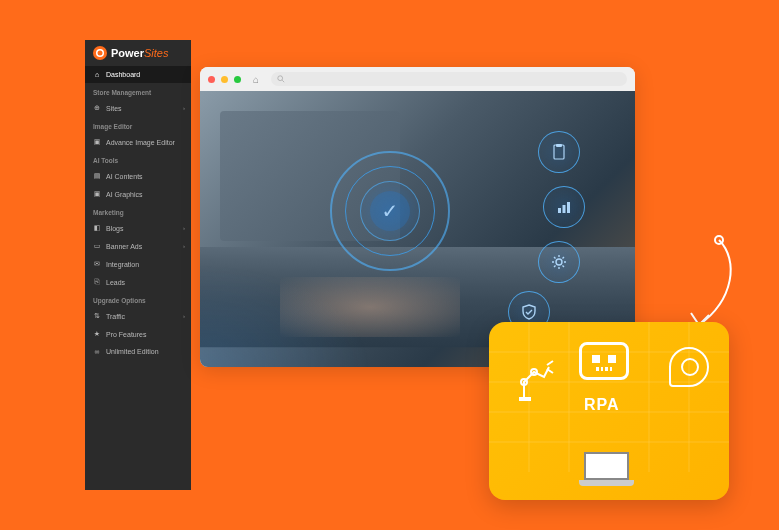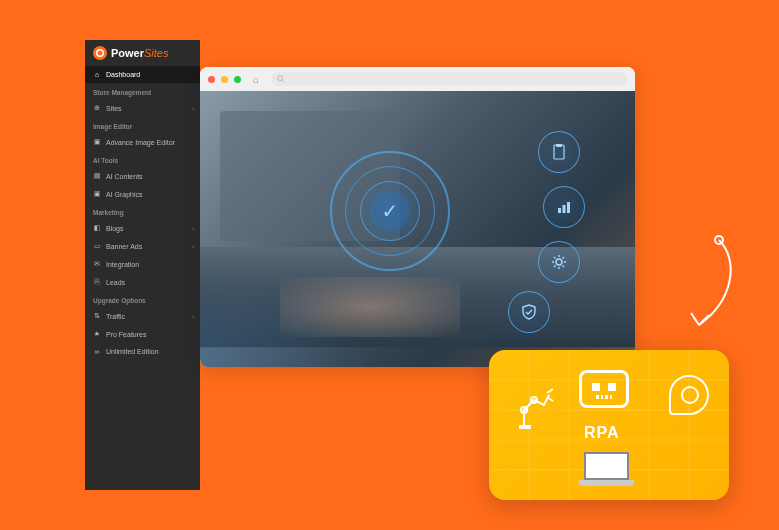--- a/index.html
+++ b/index.html
@@ -1,18 +1,18 @@
 <!DOCTYPE html>
 <html><head>
 <meta charset="utf-8">
 <style>
 * { margin: 0; padding: 0; box-sizing: border-box; }
 body { width: 779px; height: 530px; background: #ff6b1a; border-radius: 22px; font-family: Arial, sans-serif; overflow: hidden; position: relative; }
 
-.sidebar { position: absolute; left: 85px; top: 40px; width: 115px; height: 450px; background: #2b2b2b; color: #c0c0c0; font-size: 8px; overflow: hidden; }
+.sidebar { position: absolute; left: 85px; top: 40px; width: 106px; height: 450px; background: #2b2b2b; color: #c0c0c0; font-size: 8px; overflow: hidden; }
 .logo { display: flex; align-items: center; padding: 6px 8px; background: #2b2b2b; }
 .logo-icon { width: 14px; height: 14px; border-radius: 50%; background: #ff6b1a; margin-right: 4px; display: flex; align-items: center; justify-content: center; }
 .logo-text { color: white; font-weight: bold; font-size: 11px; }
 .logo-text em { font-style: italic; color: #ff6b1a; font-weight: normal; }
 
 .nav-item { display: flex; align-items: center; padding: 5px 8px; font-size: 7px; color: #b8b8b8; cursor: pointer; position: relative; }
 .nav-item.active { background: #1a1a1a; color: white; }
 .nav-item .icon { width: 8px; margin-right: 5px; font-size: 7px; text-align: center; }
 .nav-item .chev { position: absolute; right: 6px; font-size: 6px; color: #888; }
 .nav-header { padding: 6px 8px 3px; font-size: 6.5px; color: #888; font-weight: bold; }
@@ -42,21 +42,21 @@
 .holo-side { position: absolute; width: 42px; height: 42px; border: 1.5px solid rgba(80,180,255,0.8); border-radius: 50%; display: flex; align-items: center; justify-content: center; color: rgba(180,220,255,0.95); background: radial-gradient(circle, rgba(40,120,200,0.2), transparent); }
 .holo-side.s1 { right: 55px; top: 40px; }
 .holo-side.s2 { right: 50px; top: 95px; }
 .holo-side.s3 { right: 55px; top: 150px; }
 .holo-side.s4 { right: 85px; top: 200px; }
 
 .particles { position: absolute; left: 0; bottom: 0; width: 200px; height: 120px; background: radial-gradient(ellipse at bottom left, rgba(100,180,255,0.2), transparent 60%); }
 
 .arrow-curve { position: absolute; right: 40px; top: 230px; width: 90px; height: 110px; }
 
-.rpa-card { position: absolute; right: 50px; bottom: 30px; width: 240px; height: 150px; background: linear-gradient(135deg, #ffc107 0%, #ffb300 100%); border-radius: 16px; overflow: hidden; box-shadow: 0 6px 24px rgba(0,0,0,0.2); }
+.rpa-card { position: absolute; right: 50px; bottom: 30px; width: 240px; height: 178px; background: linear-gradient(135deg, #ffc107 0%, #ffb300 100%); border-radius: 16px; overflow: hidden; box-shadow: 0 6px 24px rgba(0,0,0,0.2); }
 .rpa-bg { position: absolute; inset: 0; opacity: 0.3; }
 .rpa-robot { position: absolute; left: 85px; top: 20px; width: 60px; height: 50px; }
 .rpa-robot-head { width: 50px; height: 38px; border: 3px solid white; border-radius: 8px; margin: 0 auto; position: relative; }
 .rpa-robot-head::before, .rpa-robot-head::after { content: ''; position: absolute; width: 8px; height: 8px; background: white; top: 10px; }
 .rpa-robot-head::before { left: 10px; } .rpa-robot-head::after { right: 10px; }
 .rpa-robot-mouth { position: absolute; bottom: 6px; left: 14px; right: 14px; height: 4px; display: flex; gap: 2px; }
 .rpa-robot-mouth span { flex: 1; background: white; }
 .rpa-label { position: absolute; left: 95px; top: 74px; color: white; font-size: 16px; font-weight: bold; letter-spacing: 1px; }
 .rpa-arm { position: absolute; left: 30px; top: 30px; }
 .rpa-head-icon { position: absolute; right: 20px; top: 25px; width: 40px; height: 40px; border: 2px solid white; border-radius: 50% 50% 50% 10%; }

